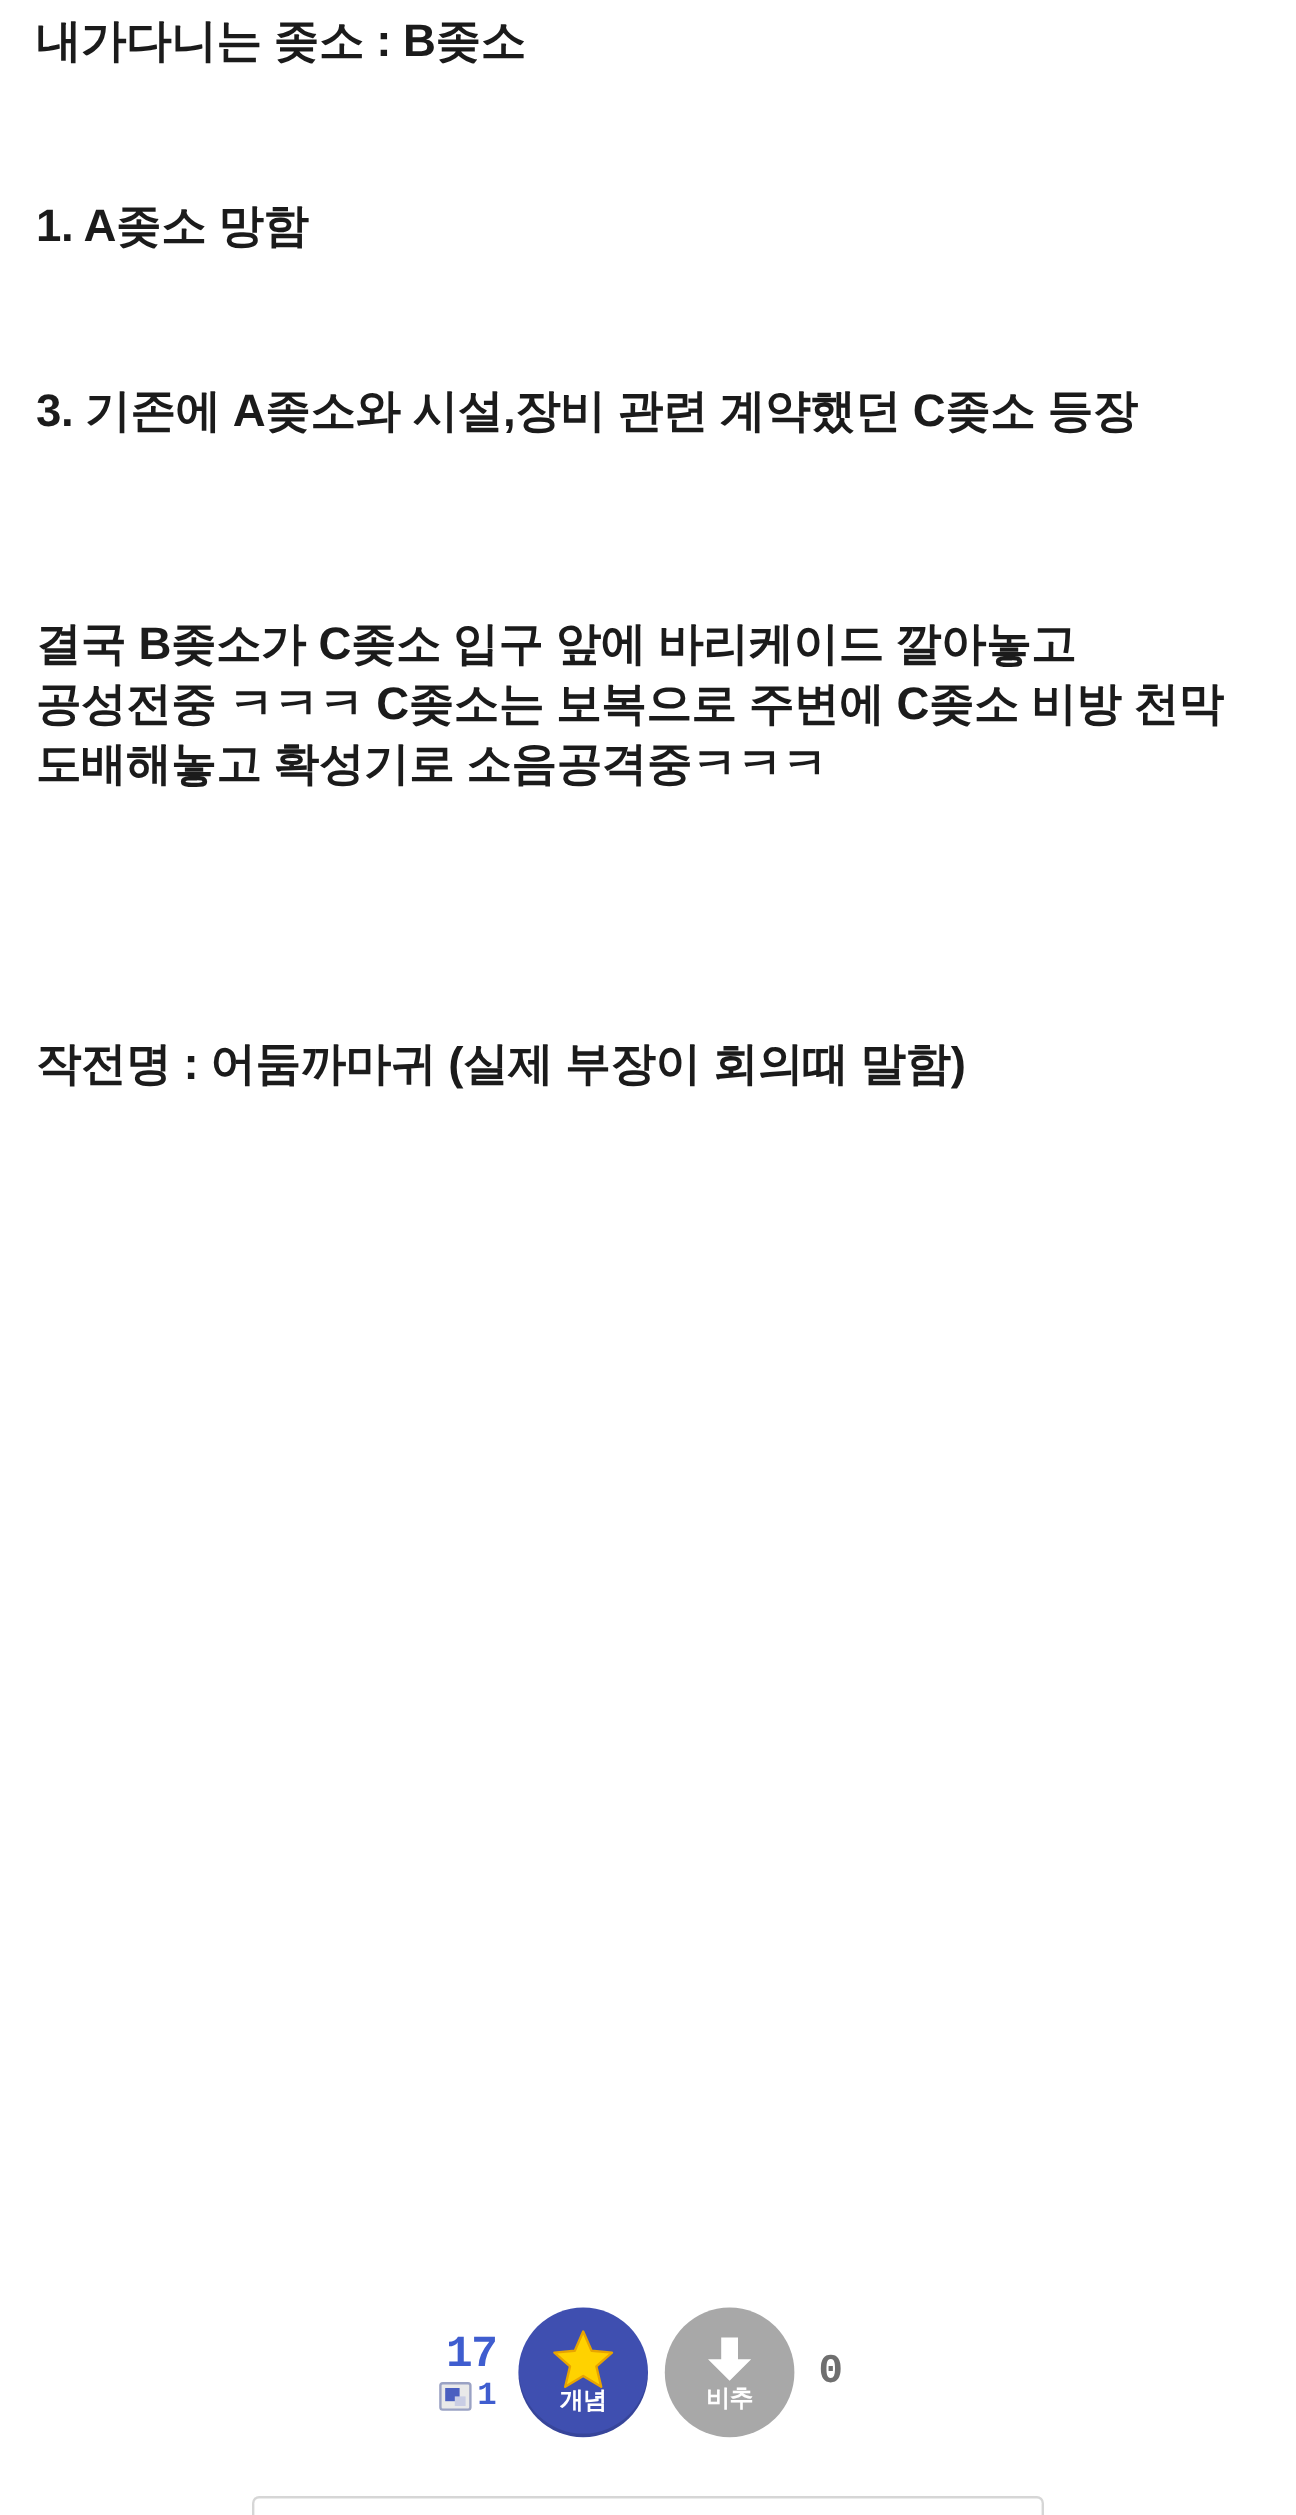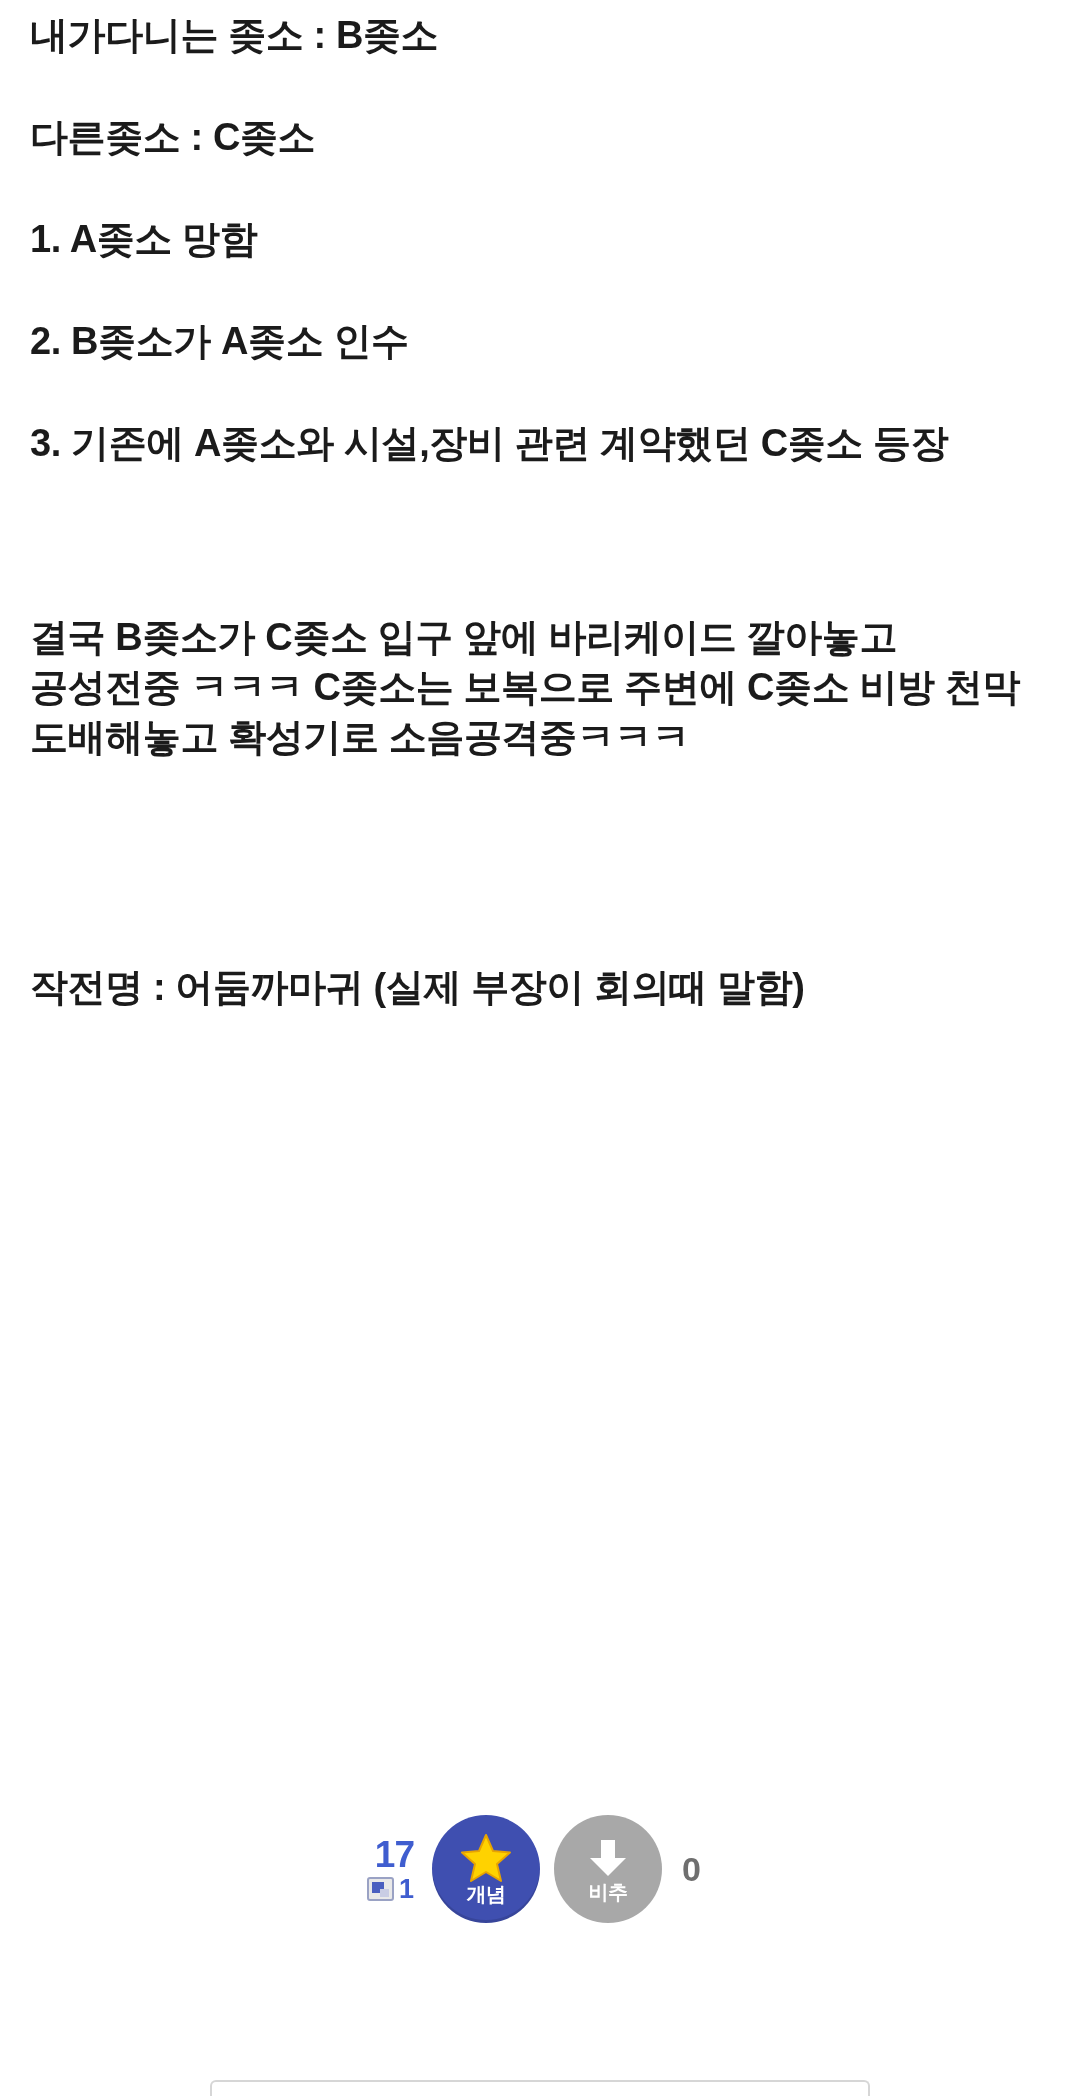--- a/index.html
+++ b/index.html
@@ -30,26 +30,27 @@
   }
   .gap-sm { height: 46px; }
   .gap-md { height: 52px; }
   .gap-lg { height: 80px; }
   .gap-xl { height: 120px; }
 
   .vote-bar {
     position: absolute;
     left: 0;
     right: 0;
-    top: 1804px;
+    top: 1912px;
     height: 130px;
     display: flex;
     align-items: center;
     justify-content: center;
     gap: 14px;
+    font-family: Liberation Mono, monospace;
   }
   .vote-count-block {
     display: flex;
     flex-direction: column;
     align-items: flex-end;
     justify-content: center;
     min-width: 86px;
     padding-right: 4px;
   }
   .vote-count-up {
@@ -162,25 +163,23 @@
     border-radius: 6px 6px 0 0;
     box-sizing: border-box;
   }
 </style>
 </head>
 <body>
 
 <div class="post">
   <div class="line">내가다니는 좆소 : B좆소</div>
   <div class="gap-md"></div>
-  <div class="line">다른좆소 : C좆소</div>
   <div class="gap-md"></div>
   <div class="line">1. A좆소 망함</div>
   <div class="gap-md"></div>
-  <div class="line">2. B좆소가 A좆소 인수</div>
   <div class="gap-md"></div>
   <div class="line">3. 기존에 A좆소와 시설,장비 관련 계약했던 C좆소 등장</div>
   <div class="gap-sm"></div>
   <div class="gap-sm"></div>
   <div class="gap-md"></div>
   <div class="line">결국 B좆소가 C좆소 입구 앞에 바리케이드 깔아놓고 공성전중 ㅋㅋㅋ C좆소는 보복으로 주변에 C좆소 비방 천막 도배해놓고 확성기로 소음공격중ㅋㅋㅋ</div>
   <div class="gap-xl"></div>
   <div class="gap-lg"></div>
   <div class="line">작전명 : 어둠까마귀 (실제 부장이 회의때 말함)</div>
 </div>

